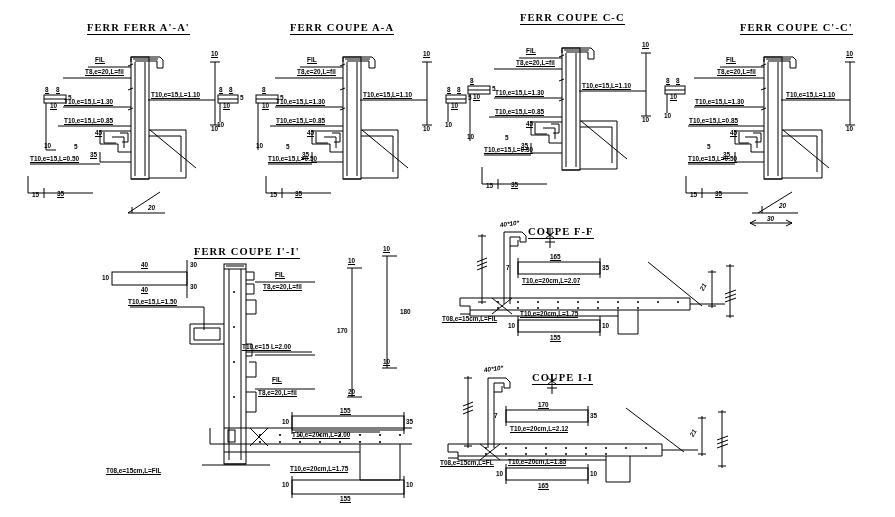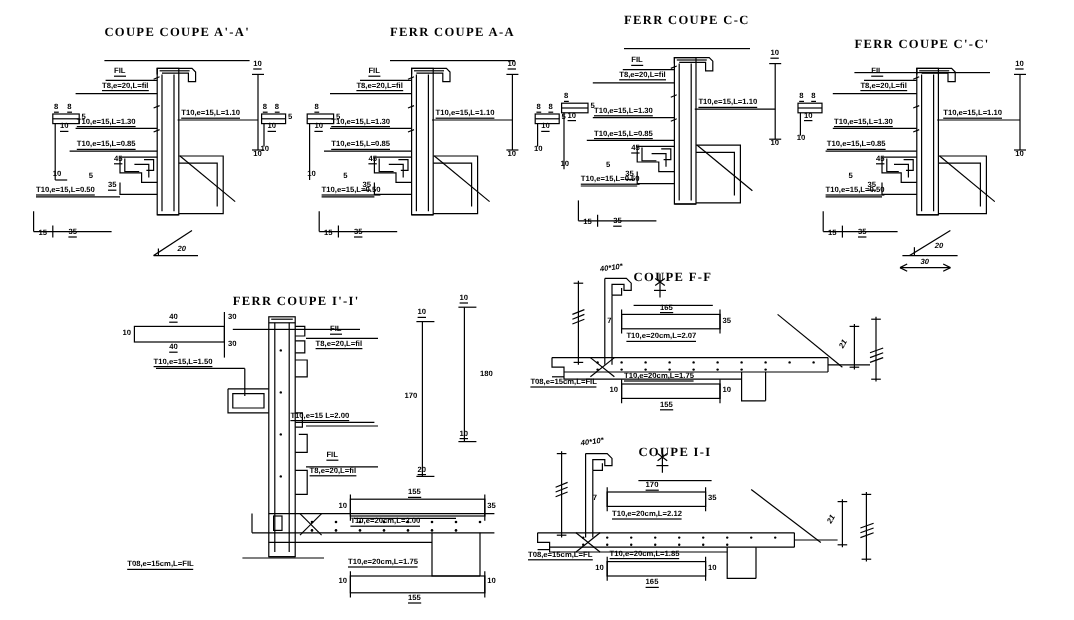--- a/index.html
+++ b/index.html
@@ -2,37 +2,37 @@
 <html><head>
 <meta charset="utf-8">
 <style>
   html,body{margin:0;padding:0;background:#ffffff;}
   body{width:895px;height:517px;position:relative;overflow:hidden;
        font-family:"Liberation Serif", serif;color:#000;}
   .sheet{position:absolute;left:0;top:0;width:895px;height:517px;}
   .dwg{position:absolute;}
   .ttl{position:absolute;font-family:"Liberation Serif",serif;font-weight:bold;
        font-size:10.5px;letter-spacing:1.1px;white-space:nowrap;
-       border-bottom:1.4px solid #000;padding-bottom:17px;}
+       border-bottom:1.4px solid #000;padding-bottom:1px;}
   .lbl{position:absolute;font-family:"Liberation Sans",sans-serif;font-size:6.4px;
        white-space:nowrap;line-height:1;font-weight:600;}
   .lbl.u{border-bottom:1px solid #000;padding-bottom:0px;}
   .num{position:absolute;font-family:"Liberation Sans",sans-serif;font-size:6.4px;
        white-space:nowrap;line-height:1;font-weight:600;}
   .num.u{border-bottom:1px solid #000;}
   svg{position:absolute;overflow:visible;}
   svg path,svg line,svg polyline,svg rect,svg polygon{shape-rendering:geometricPrecision;}
 </style>
 </head>
 <body>
 
 <div class="sheet">
 
   <div class="dwg" style="left:0;top:0;width:250px;height:235px;">
-    <div class="ttl" style="left:87px;top:22px;">COUPE  COUPE  A'-A'</div>
+    <div class="ttl" style="left:87px;top:22px;">FERR  FERR  A'-A'</div>
 
     <svg width="250" height="235" style="left:0;top:0;">
       <g stroke="#000" fill="none" stroke-width="1">
 
         <rect x="131" y="57" width="18" height="122"></rect>
         <line x1="135" y1="62" x2="135" y2="176"></line>
         <line x1="145" y1="62" x2="145" y2="176"></line>
 
         <path d="M131,62 L131,57 L160,57 L163,60 L163,68 L157,68 L157,61 L135,61"></path>
         <path d="M133,59 L158,59"></path>
@@ -109,21 +109,21 @@
     <div class="num" style="left:211px;top:126px;">10</div>
     <div class="num u" style="left:219px;top:87px;">8</div>
     <div class="num u" style="left:229px;top:87px;">8</div>
     <div class="num u" style="left:223px;top:103px;">10</div>
     <div class="num" style="left:240px;top:95px;">5</div>
     <div class="num" style="left:217px;top:122px;">10</div>
     <div class="num" style="left:148px;top:205px;font-style:italic;">20</div>
   </div>
 
   <div class="dwg" style="left:250px;top:0;width:230px;height:235px;">
-    <div class="ttl" style="left:75px;top:22px;">FERR  COUPE  A-A</div>
+    <div class="ttl" style="left:40px;top:22px;">FERR  COUPE  A-A</div>
 
     <svg width="230" height="235" style="left:0;top:0;">
       <g stroke="#000" fill="none" stroke-width="1">
         <rect x="93" y="57" width="18" height="122"></rect>
         <line x1="97" y1="62" x2="97" y2="176"></line>
         <line x1="107" y1="62" x2="107" y2="176"></line>
         <path d="M93,62 L93,57 L122,57 L125,60 L125,68 L119,68 L119,61 L97,61"></path>
         <path d="M95,59 L120,59"></path>
         <path d="M111,130 L148,130 L148,178 L111,178"></path>
         <path d="M111,136 L143,136 L143,172"></path>
@@ -250,21 +250,21 @@
     <div class="num u" style="left:49px;top:182px;">35</div>
     <div class="num u" style="left:180px;top:42px;">10</div>
     <div class="num" style="left:180px;top:117px;">10</div>
     <div class="num u" style="left:204px;top:78px;">8</div>
     <div class="num u" style="left:214px;top:78px;">8</div>
     <div class="num u" style="left:208px;top:94px;">10</div>
     <div class="num" style="left:202px;top:113px;">10</div>
   </div>
 
   <div class="dwg" style="left:680px;top:0;width:215px;height:235px;">
-    <div class="ttl" style="left:32px;top:22px;margin-top:10px;">FERR  COUPE  C'-C'</div>
+    <div class="ttl" style="left:60px;top:22px;">FERR  COUPE  C'-C'</div>
 
     <svg width="215" height="235" style="left:0;top:0;">
       <g stroke="#000" fill="none" stroke-width="1">
         <rect x="84" y="57" width="18" height="122"></rect>
         <line x1="88" y1="62" x2="88" y2="176"></line>
         <line x1="98" y1="62" x2="98" y2="176"></line>
         <path d="M84,62 L84,57 L113,57 L116,60 L116,68 L110,68 L110,61 L88,61"></path>
         <path d="M86,59 L111,59"></path>
         <path d="M102,130 L142,130 L142,178 L102,178"></path>
         <path d="M102,136 L137,136 L137,172"></path>

